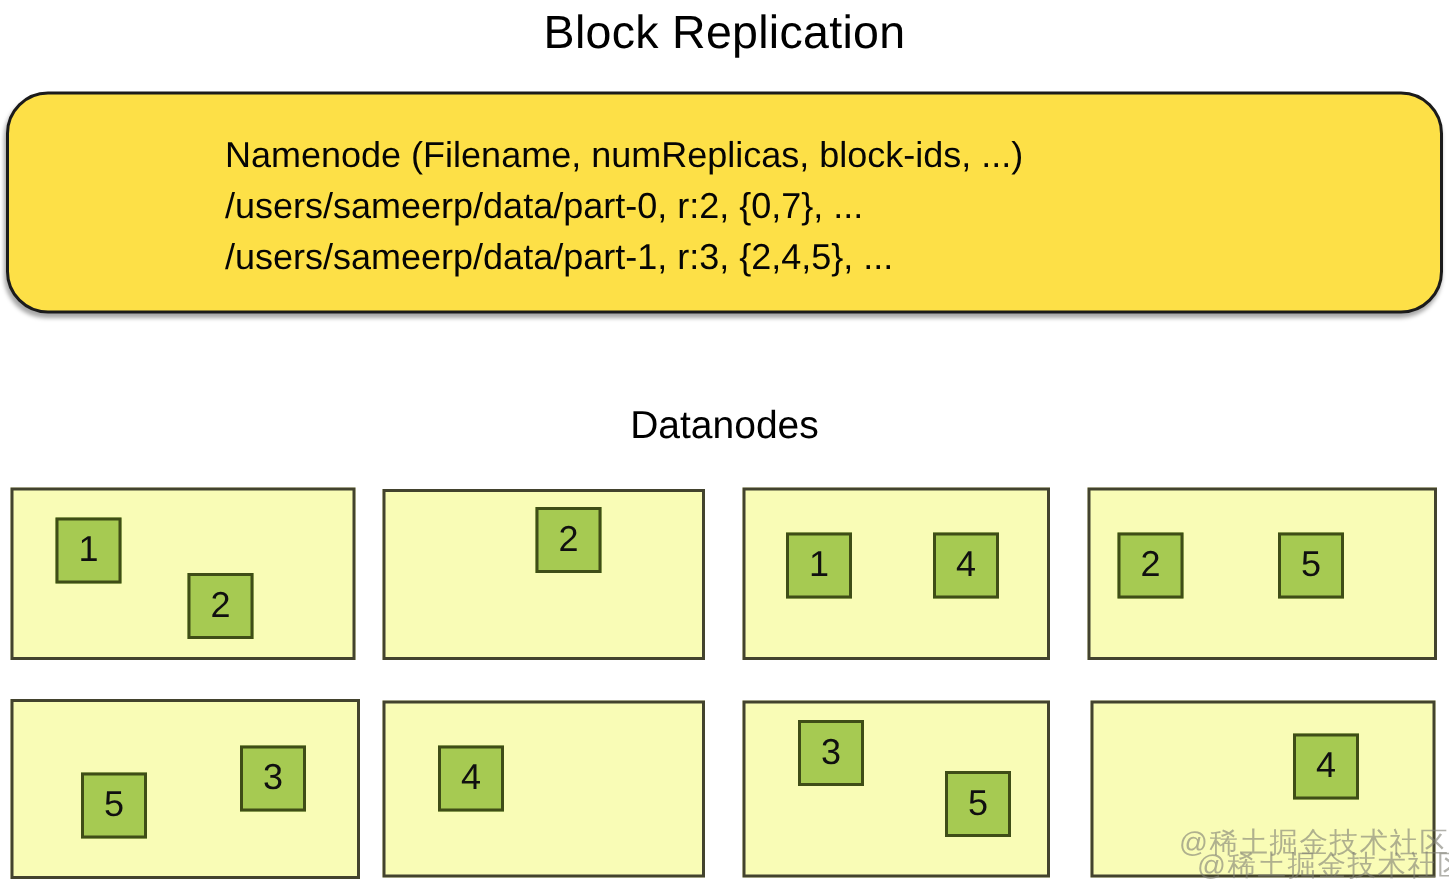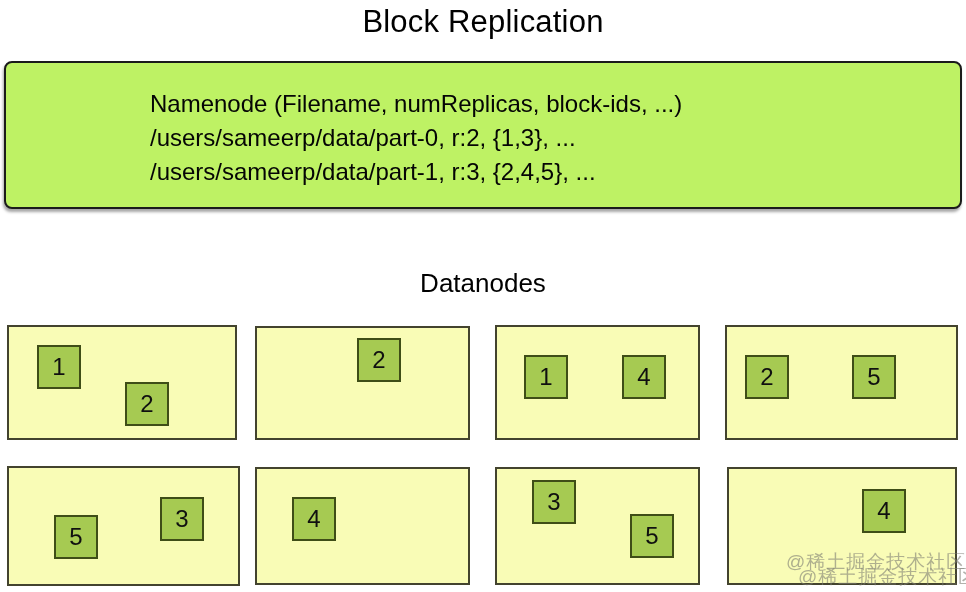--- a/index.html
+++ b/index.html
@@ -12,23 +12,23 @@
   }
   .title{
     position:absolute;left:0;top:4px;width:100%;
     text-align:center;
     font-size:31px;color:#000;
     letter-spacing:0.2px;
   }
   .namenode{
     position:absolute;
     left:4px;top:61px;width:954px;height:144px;
-    background:#bef264;
+    background:#fde047;
     border:2px solid #1b1b1b;
-    border-radius:8px;
+    border-radius:28px;
     box-shadow:-1px 3px 3px rgba(0,0,0,0.35);
   }
   .nn-text{
     position:absolute;left:144px;top:24px;
     font-size:24px;line-height:34px;color:#050505;
   }
   .dn-heading{
     position:absolute;left:0;top:268px;width:100%;
     text-align:center;
     font-size:26px;color:#000;
@@ -59,21 +59,21 @@
 </head>
 <body>
 
 <div class="stage">
 
   <div class="title">Block Replication</div>
 
   <div class="namenode">
     <div class="nn-text">
       <div>Namenode (Filename, numReplicas, block-ids, ...)</div>
-      <div>/users/sameerp/data/part-0, r:2, {1,3}, ...</div>
+      <div>/users/sameerp/data/part-0, r:2, {0,7}, ...</div>
       <div>/users/sameerp/data/part-1, r:3, {2,4,5}, ...</div>
     </div>
   </div>
 
   <div class="dn-heading">Datanodes</div>
 
   <div id="datanodes-layer">
       <div class="dn-box" style="left: 7px; top: 325px; width: 230px; height: 115px;">
         <div class="block" style="left: 28px; top: 18px;">1</div>
         <div class="block" style="left: 116px; top: 55px;">2</div>

